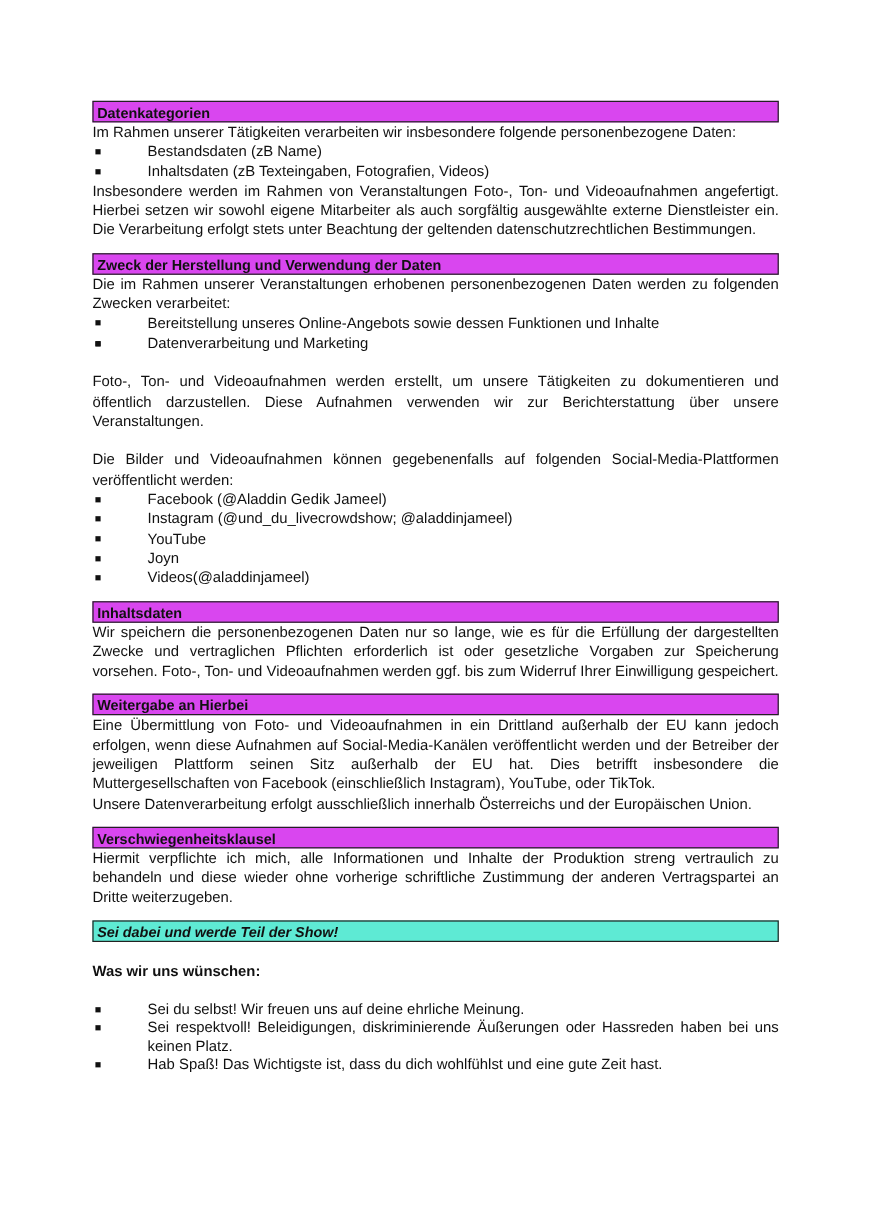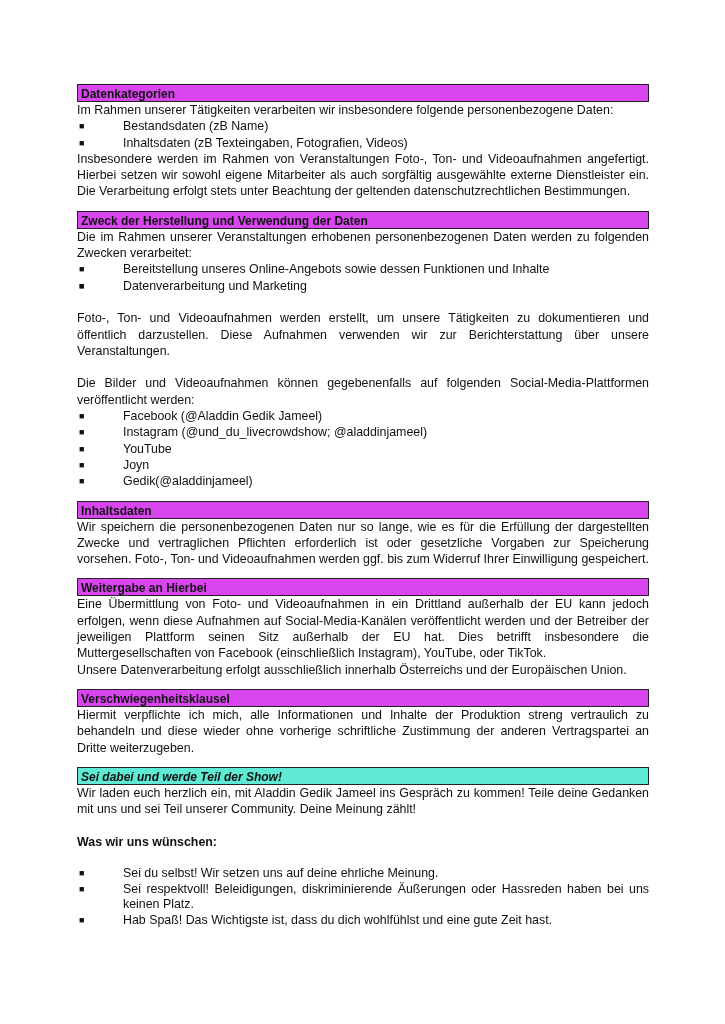--- a/index.html
+++ b/index.html
@@ -48,21 +48,21 @@
     </ul>
     <div class="spacer"></div>
     <p class="last-left">Foto-, Ton- und Videoaufnahmen werden erstellt, um unsere Tätigkeiten zu dokumentieren und öffentlich darzustellen. Diese Aufnahmen verwenden wir zur Berichterstattung über unsere Veranstaltungen.</p>
     <div class="spacer"></div>
     <p class="last-left">Die Bilder und Videoaufnahmen können gegebenenfalls auf folgenden Social-Media-Plattformen veröffentlicht werden:</p>
     <ul>
       <li><span class="bullet">■</span><span>Facebook (@Aladdin Gedik Jameel)</span></li>
       <li><span class="bullet">■</span><span>Instagram (@und_du_livecrowdshow; @aladdinjameel)</span></li>
       <li><span class="bullet">■</span><span>YouTube</span></li>
       <li><span class="bullet">■</span><span>Joyn</span></li>
-      <li><span class="bullet">■</span><span>Gedik(@aladdinjameel)</span></li>
+      <li><span class="bullet">■</span><span>Videos(@aladdinjameel)</span></li>
     </ul>
   </div>
 
   <div class="section">
     <div class="sec-head">Inhaltsdaten</div>
     <p class="last-left">Wir speichern die personenbezogenen Daten nur so lange, wie es für die Erfüllung der dargestellten Zwecke und vertraglichen Pflichten erforderlich ist oder gesetzliche Vorgaben zur Speicherung vorsehen. Foto-, Ton- und Videoaufnahmen werden ggf. bis zum Widerruf Ihrer Einwilligung gespeichert.</p>
   </div>
 
   <div class="section">
     <div class="sec-head">Weitergabe an Hierbei</div>
@@ -70,24 +70,23 @@
     <p class="last-left">Unsere Datenverarbeitung erfolgt ausschließlich innerhalb Österreichs und der Europäischen Union.</p>
   </div>
 
   <div class="section">
     <div class="sec-head">Verschwiegenheitsklausel</div>
     <p class="last-left">Hiermit verpflichte ich mich, alle Informationen und Inhalte der Produktion streng vertraulich zu behandeln und diese wieder ohne vorherige schriftliche Zustimmung der anderen Vertragspartei an Dritte weiterzugeben.</p>
   </div>
 
   <div class="section">
     <div class="sec-head gray">Sei dabei und werde Teil der Show!</div>
-    <p class="last-left">Wir laden euch herzlich ein, mit Aladdin Gedik Jameel ins Gespräch zu kommen! Teile deine Gedanken mit uns und sei Teil unserer Community. Deine Meinung zählt!</p>
     <div class="spacer"></div>
     <p class="bold">Was wir uns wünschen:</p>
     <div class="spacer"></div>
     <ul>
-      <li class="tight"><span class="bullet">■</span><span>Sei du selbst! Wir setzen uns auf deine ehrliche Meinung.</span></li>
+      <li class="tight"><span class="bullet">■</span><span>Sei du selbst! Wir freuen uns auf deine ehrliche Meinung.</span></li>
       <li class="tight" style="text-align-last:left"><span class="bullet">■</span><span>Sei respektvoll! Beleidigungen, diskriminierende Äußerungen oder Hassreden haben bei uns keinen Platz.</span></li>
       <li class="tight"><span class="bullet">■</span><span>Hab Spaß! Das Wichtigste ist, dass du dich wohlfühlst und eine gute Zeit hast.</span></li>
     </ul>
   </div>
 
 </div>
 
 </body></html>

